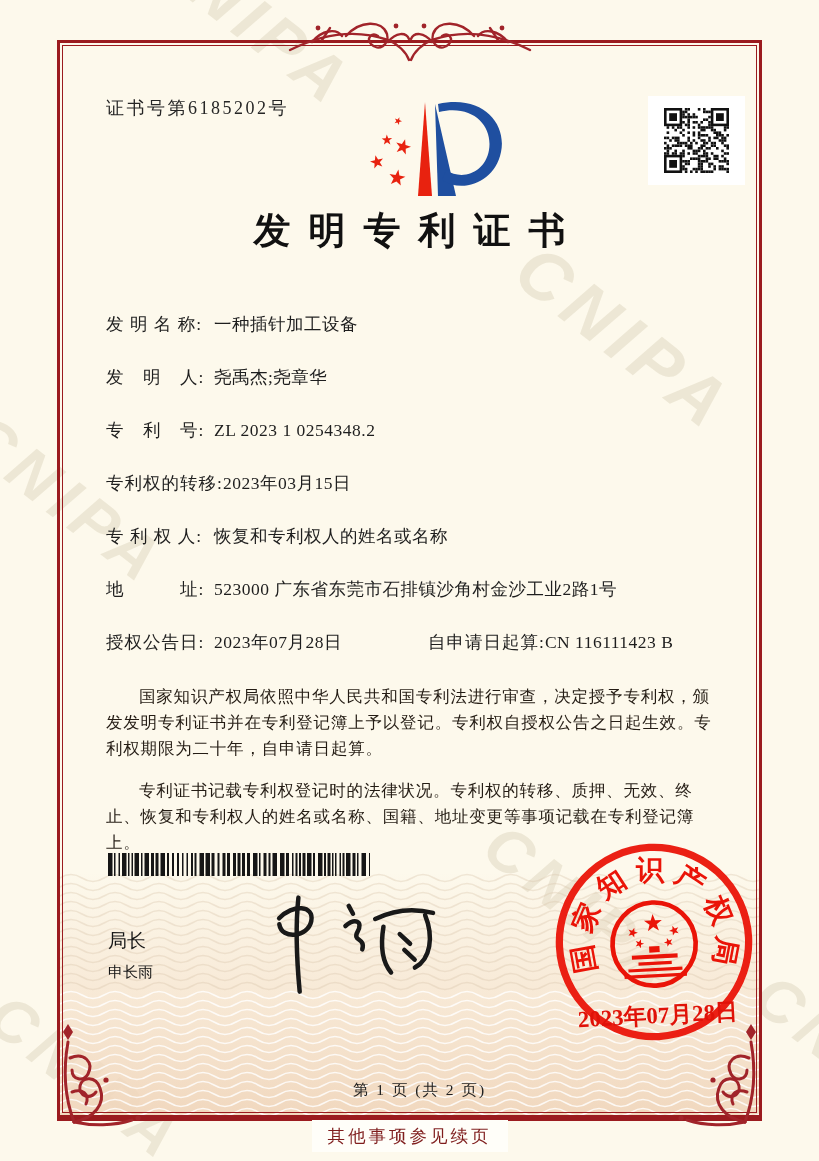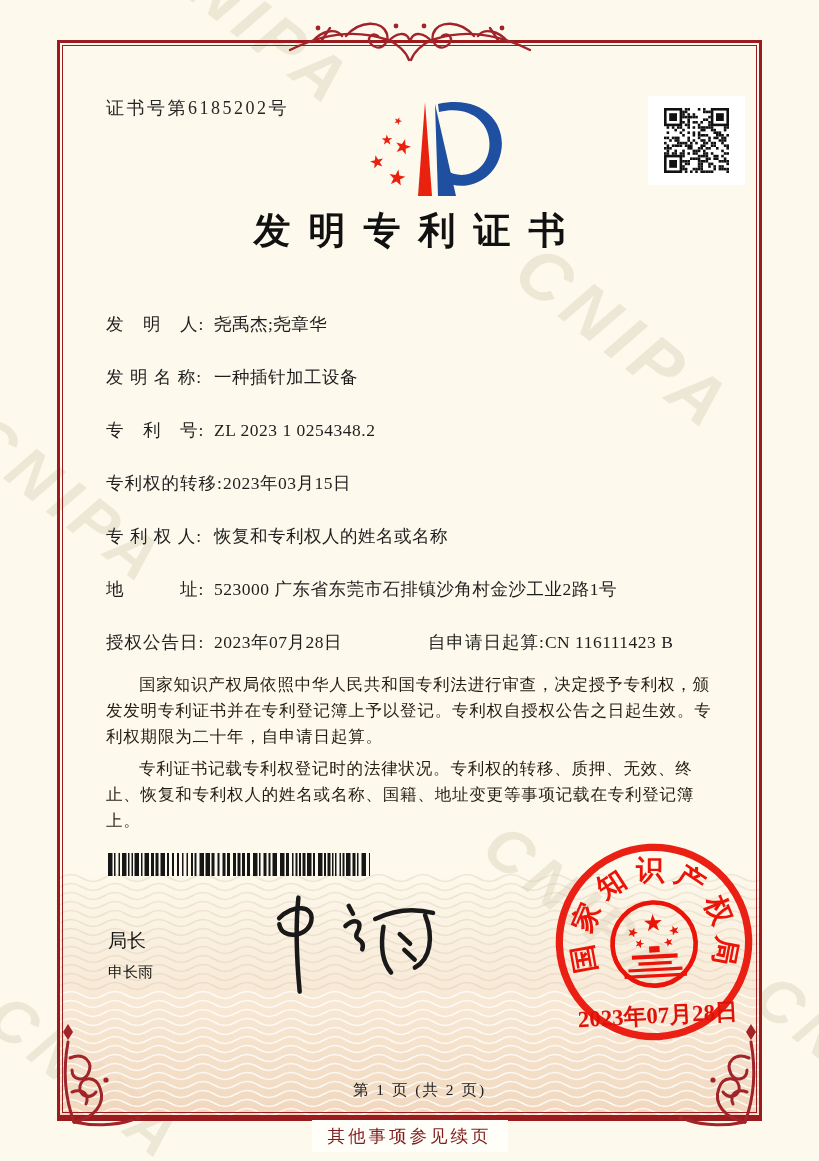--- a/index.html
+++ b/index.html
@@ -28,21 +28,21 @@
   .title{
     position:absolute;left:0;top:206px;width:100%;text-align:center;
     font-size:37px;font-weight:bold;letter-spacing:18px;text-indent:18px;color:#111;
   }
   .fields{position:absolute;left:106px;top:312px;width:610px;}
   .row{display:flex;margin-bottom:29px;font-size:17.5px;line-height:24px;letter-spacing:1px;}
   .row .lab{min-width:108px;flex:none;}
   .row .val{letter-spacing:.5px;}
   .grant-val{width:214px;flex:none;}
   .paras{position:absolute;left:106px;top:668px;width:608px;font-size:16.5px;line-height:26px;color:#241c14;}
-  .paras p{margin:4px 0 6px 0;text-indent:2em;letter-spacing:.8px;}
+  .paras p{margin:16px 0 6px 0;text-indent:2em;letter-spacing:.8px;}
   .barcode{position:absolute;left:108px;top:853px;}
   .signer-title{position:absolute;left:108px;top:928px;font-family:Liberation Mono, monospace;font-size:19px;color:#151515;}
   .signer-name{position:absolute;left:108px;top:963px;font-family:"Liberation Sans","DejaVu Sans",sans-serif;font-size:15px;color:#151515;}
   .signature{position:absolute;left:238px;top:890px;transform:rotate(-2deg);}
   .seal{position:absolute;left:550px;top:838px;transform:rotate(-3deg);}
   .page-no{position:absolute;left:0;top:1080px;width:100%;text-align:center;font-size:15.5px;letter-spacing:2px;color:#222;padding-left:10px;}
   .cont-note{
     position:absolute;left:50%;top:1120px;transform:translateX(-50%);
     background:#fffef9;padding:4px 16px;font-size:17.5px;letter-spacing:3px;color:#7f1d1d;
   }
@@ -345,26 +345,26 @@
         <rect x="46.800000000000004" y="0" width="18.2" height="18.2" fill="#111"></rect>
         <rect x="49.4" y="2.6" width="13" height="13" fill="#fff"></rect>
         <rect x="52" y="5.2" width="7.800000000000001" height="7.800000000000001" fill="#111"></rect>
       </svg>
   </div>
 
   <div class="title">发明专利证书</div>
 
   <div class="fields">
     <div class="row">
+      <span class="lab">发 明 名 称:</span>
+      <span class="val">一种插针加工设备</span>
+    </div>
+    <div class="row">
       <span class="lab">发　明　人:</span>
       <span class="val">尧禹杰;尧章华</span>
-    </div>
-    <div class="row">
-      <span class="lab">发 明 名 称:</span>
-      <span class="val">一种插针加工设备</span>
     </div>
     <div class="row">
       <span class="lab">专　利　号:</span>
       <span class="val">ZL 2023 1 0254348.2</span>
     </div>
     <div class="row">
       <span class="lab">专利权的转移:</span>
       <span class="val">2023年03月15日</span>
     </div>
     <div class="row">

